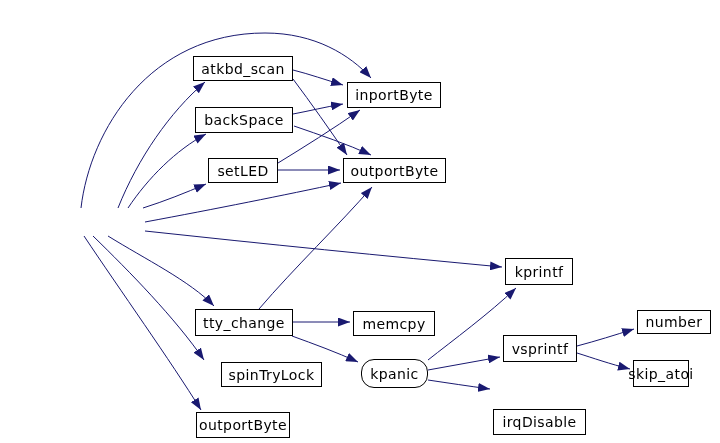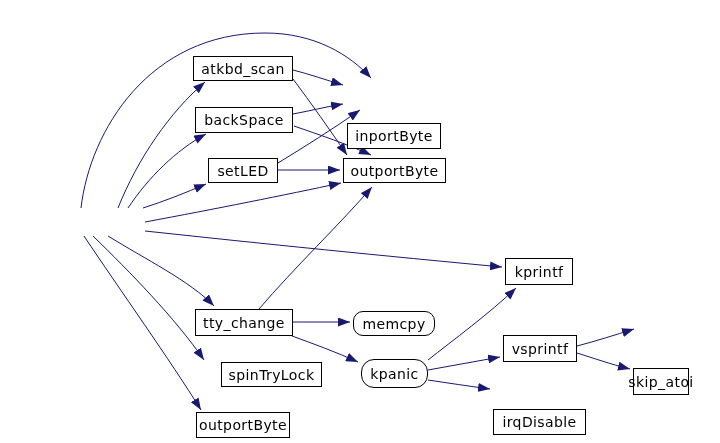--- a/index.html
+++ b/index.html
@@ -44,32 +44,32 @@
     justify-content: center;
     white-space: nowrap;
     cursor: pointer;
   }
   .node.root { background: var(--root-fill); }
 
   #n-keyboardHandler { left: 5px;   top: 208px; width: 140px; height: 28px; }
   #n-atkbd_scan      { left: 193px; top: 56px;  width: 100px; height: 25px; }
   #n-backSpace       { left: 195px; top: 107px; width: 98px;  height: 26px; }
   #n-setLED          { left: 208px; top: 158px; width: 70px;  height: 25px; }
-  #n-inportByte      { left: 347px; top: 82px;  width: 94px;  height: 26px; margin-top: 41px; }
+  #n-inportByte      { left: 347px; top: 82px;  width: 94px;  height: 26px; }
   #n-outportByte     { left: 343px; top: 158px; width: 103px; height: 25px; }
   #n-kprintf         { left: 505px; top: 258px; width: 68px;  height: 27px; }
   #n-tty_change      { left: 195px; top: 309px; width: 98px;  height: 27px; }
-  #n-memcpy          { left: 353px; top: 311px; width: 82px;  height: 25px; border-radius: 10px; }
+  #n-memcpy          { left: 353px; top: 311px; width: 82px;  height: 25px; }
   #n-spinTryLock     { left: 193px; top: 362px; width: 101px; height: 25px; margin-left: 28px; }
   #n-spinUnlock      { left: 196px; top: 412px; width: 94px;  height: 26px; }
   #n-kpanic          { left: 361px; top: 359px; width: 67px;  height: 29px; border-radius: 13px; }
   #n-vsprintf        { left: 503px; top: 335px; width: 74px;  height: 27px; }
   #n-irqDisable      { left: 493px; top: 409px; width: 93px;  height: 26px; }
   #n-number          { left: 637px; top: 310px; width: 74px;  height: 24px; }
-  #n-skip_atoi       { left: 633px; top: 368px; width: 56px;  height: 27px; }
+  #n-skip_atoi       { left: 633px; top: 360px; width: 56px;  height: 27px; }
 </style>
 </head>
 <body>
 
 <div class="graph">
 
   <svg class="edges" viewBox="0 0 720 443" xmlns="http://www.w3.org/2000/svg">
     <defs>
       <marker id="arrow" markerUnits="userSpaceOnUse" markerWidth="13" markerHeight="9" refX="12" refY="4.5" orient="auto">
         <path class="arrowhead" d="M0,0 L12,4.5 L0,9 Z"></path>
@@ -106,15 +106,16 @@
   <div class="node" id="n-inportByte">inportByte</div>
   <div class="node" id="n-outportByte">outportByte</div>
   <div class="node" id="n-kprintf">kprintf</div>
   <div class="node" id="n-tty_change">tty_change</div>
   <div class="node" id="n-memcpy">memcpy</div>
   <div class="node" id="n-spinTryLock">spinTryLock</div>
   <div class="node" id="n-spinUnlock">outportByte</div>
   <div class="node" id="n-kpanic">kpanic</div>
   <div class="node" id="n-vsprintf">vsprintf</div>
   <div class="node" id="n-irqDisable">irqDisable</div>
+  <div class="node" id="n-number">number</div>
   <div class="node" id="n-skip_atoi">skip_atoi</div>
 
 </div>
 
 </body></html>

